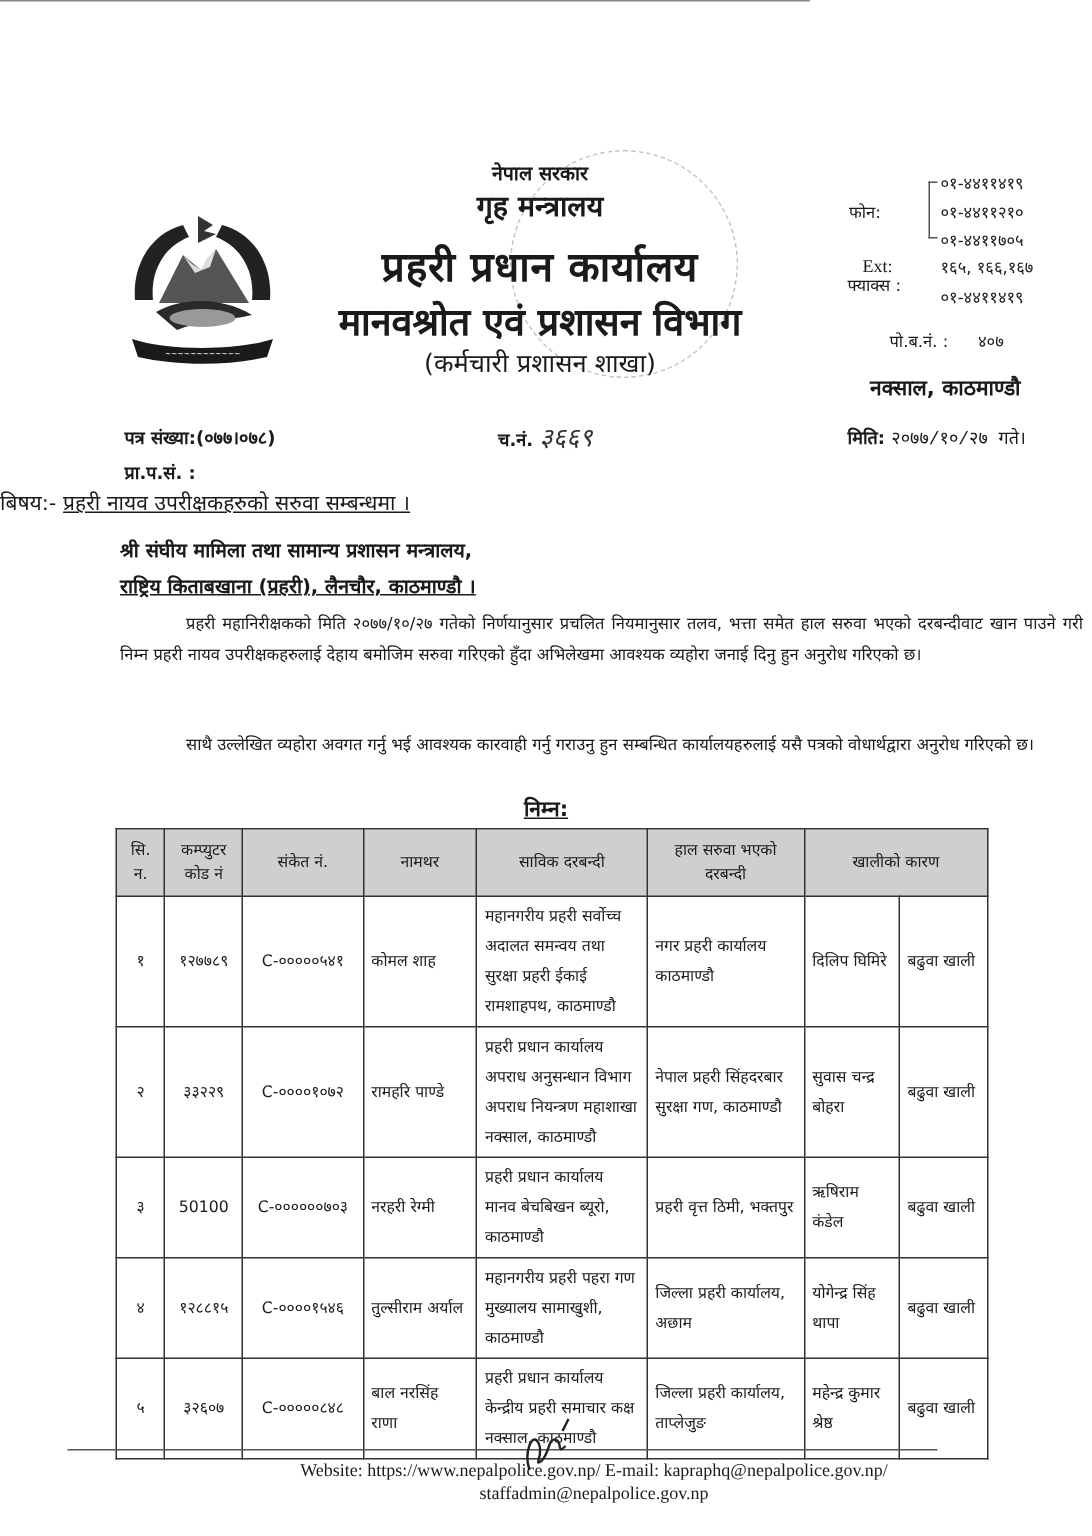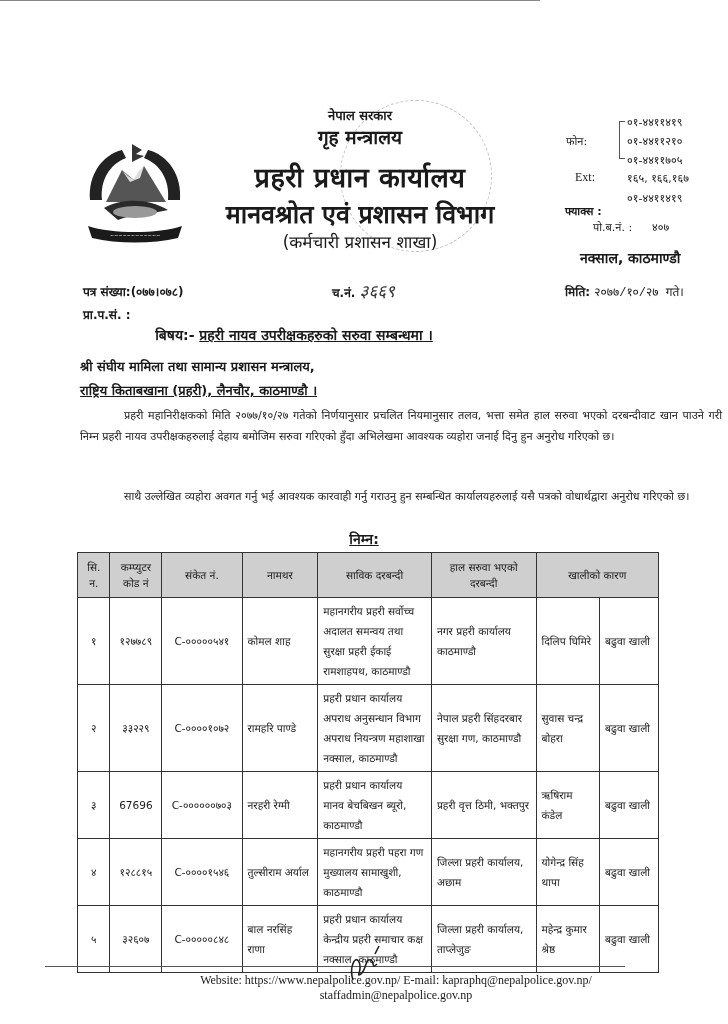--- a/index.html
+++ b/index.html
@@ -14,21 +14,21 @@
   .gov { top: 106px; font-size: 13px; }
   .ministry { top: 124px; font-size: 19px; }
   .office { top: 158px; font-size: 27px; letter-spacing: 0.5px; }
   .dept { top: 196px; font-size: 25px; }
   .branch { top: 230px; font-size: 17px; font-weight: normal; }
   .contact { font-size: 11px; white-space: nowrap; }
   .brace { left: 619px; top: 121px; width: 5px; height: 36px; border: 1px solid #555; border-right: none; }
   .addr { left: 580px; top: 248px; font-size: 14px; font-weight: bold; text-align: center; }
   .meta { top: 283px; font-size: 12px; font-weight: bold; white-space: nowrap; }
   .chn-val { font-family: "DejaVu Serif", serif; font-style: italic; font-weight: normal; font-size: 17px; color: #333; }
-  .subject { left: 0; width: 588px; top: 325px; text-align: center; font-size: 14px; font-weight: bold; }
+  .subject { left: 0; width: 588px; top: 325px; font-size: 14px; font-weight: normal; }
   .subject .u { text-decoration: underline; }
   .to1 { left: 80px; top: 357px; font-size: 13px; font-weight: bold; }
   .to2 { left: 80px; top: 381px; font-size: 13px; font-weight: bold; text-decoration: underline; }
   .para { left: 80px; width: 642px; font-size: 11px; line-height: 21px; text-indent: 44px; text-align: justify; }
   .p1 { top: 405px; }
   .p2 { top: 486px; }
   .list-hdr { left: 0; width: 728px; top: 529px; text-align: center; font-size: 14px; font-weight: bold; text-decoration: underline; }
   table.grid { position: absolute; left: 77px; top: 552px; width: 582px; border-collapse: collapse; font-size: 10.5px; }
   table.grid th, table.grid td { border: 1px solid #333; padding: 3px 5px; vertical-align: middle; }
   table.grid th { background: #cfcfcf; font-weight: normal; text-align: center; height: 38px; line-height: 16px; }
@@ -65,21 +65,21 @@
 <div class="abs hdr dept">मानवश्रोत एवं प्रशासन विभाग</div>
 <div class="abs hdr branch">(कर्मचारी प्रशासन शाखा)</div>
 
 <div class="abs contact lbl" style="left:566px; top:133px;">फोन:</div>
 <div class="abs brace"></div>
 <div class="abs contact" style="left:627px; top:114px;">०१-४४११४१९</div>
 <div class="abs contact" style="left:627px; top:133px;">०१-४४११२१०</div>
 <div class="abs contact" style="left:627px; top:152px;">०१-४४११७०५</div>
 <div class="abs contact" style="left:575px; top:170px; font-family:'Liberation Serif',serif; font-size:12px;">Ext:</div>
 <div class="abs contact" style="left:627px; top:170px;">१६५, १६६,१६७</div>
-<div class="abs contact lbl" style="left:565px; top:203px;font-weight:bold;">फ्याक्स :</div>
+<div class="abs contact lbl" style="left:565px; top:182px;">फ्याक्स :</div>
 <div class="abs contact" style="left:627px; top:190px;">०१-४४११४१९</div>
 <div class="abs contact lbl" style="left:593px; top:219px;text-align:center;">पो.ब.नं. :</div>
 <div class="abs contact" style="left:652px; top:219px;">४०७</div>
 <div class="abs addr">नक्साल, काठमाण्डौ</div>
 
 <div class="abs meta" style="left:83px;text-align:center;">
   <span>पत्र संख्या:</span><span>(०७७।०७८)</span>
 </div>
 <div class="abs meta" style="left:332px; top:279px;">
   <span>च.नं.</span>
@@ -141,21 +141,21 @@
       <td class="c">३३२२९</td>
       <td class="c">C-००००१०७२</td>
       <td>रामहरि पाण्डे</td>
       <td>प्रहरी प्रधान कार्यालय अपराध अनुसन्धान विभाग अपराध नियन्त्रण महाशाखा नक्साल, काठमाण्डौ</td>
       <td>नेपाल प्रहरी सिंहदरबार सुरक्षा गण, काठमाण्डौ</td>
       <td>सुवास चन्द्र बोहरा</td>
       <td>बढुवा खाली</td>
     </tr>
     <tr style="height:45px;">
       <td class="c">३</td>
-      <td class="c">67696</td>
+      <td class="c">50100</td>
       <td class="c">C-००००००७०३</td>
       <td>नरहरी रेग्मी</td>
       <td>प्रहरी प्रधान कार्यालय मानव बेचबिखन ब्यूरो, काठमाण्डौ</td>
       <td>प्रहरी वृत्त ठिमी, भक्तपुर</td>
       <td>ऋषिराम कंडेल</td>
       <td>बढुवा खाली</td>
     </tr>
     <tr style="height:58px;">
       <td class="c">४</td>
       <td class="c">१२८८१५</td>

